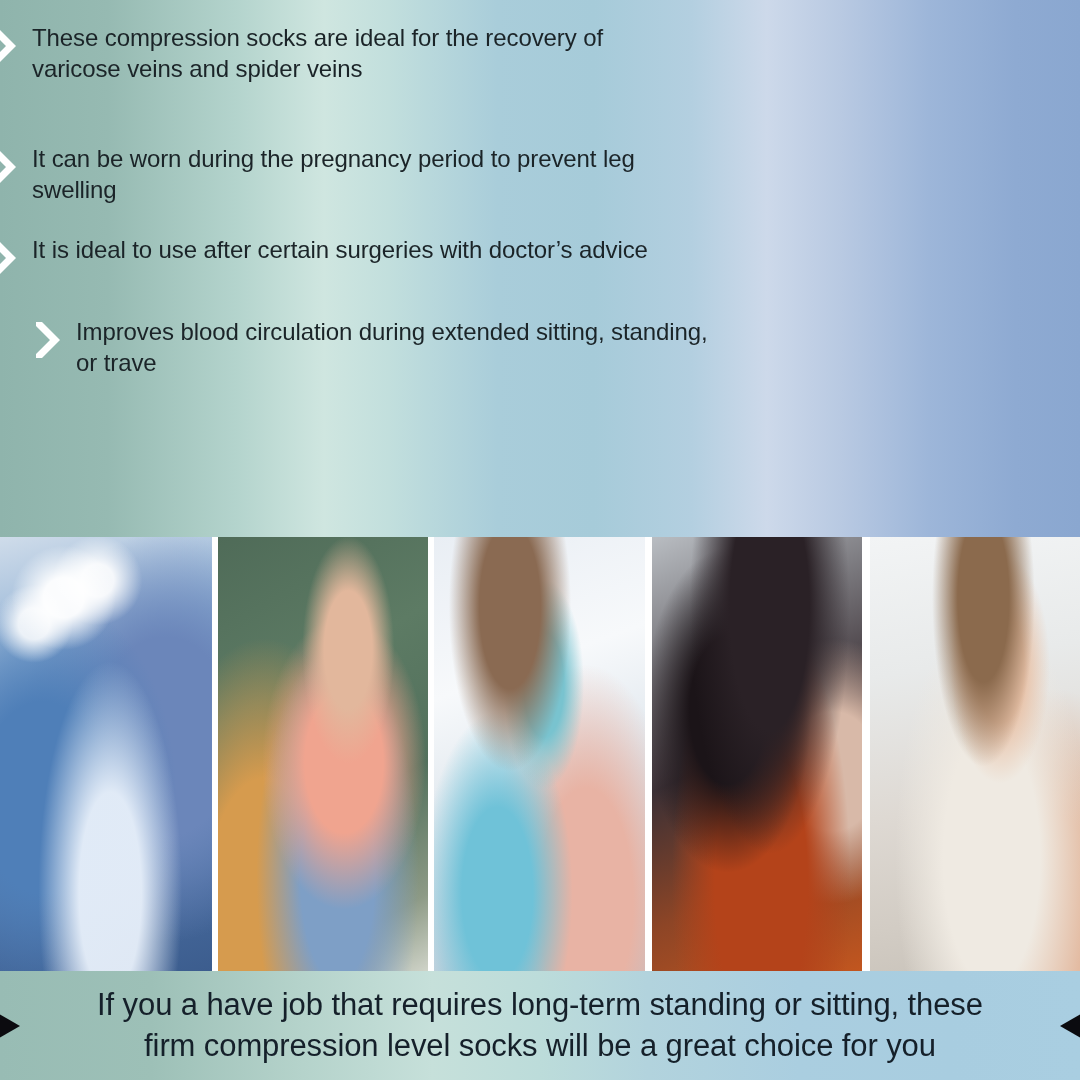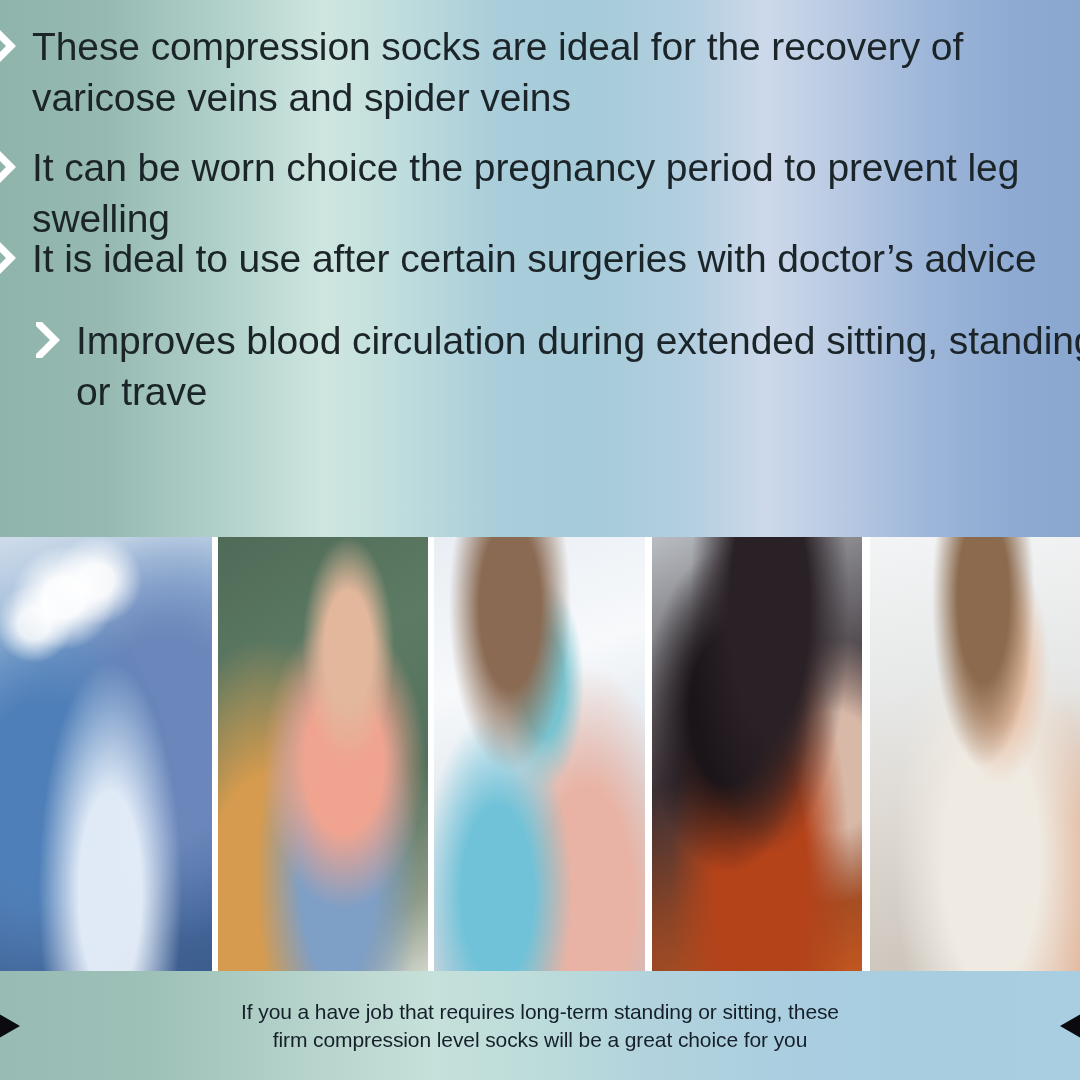--- a/index.html
+++ b/index.html
@@ -68,21 +68,21 @@
     height: 44px;
     margin-left: -8px;
     margin-top: 2px;
   }
   .chevron svg { display: block; }
 
   .bullet-text {
     flex: 1 1 auto;
     padding-left: 0px;
     color: #1b2428;
-    font-size: 39px;
+    font-size: 24px;
     line-height: 1.30;
     font-weight: 400;
     letter-spacing: -0.1px;
     font-family: "Liberation Sans", sans-serif;
     white-space: pre-line;
     text-rendering: optimizeLegibility;
   }
 
   
   .photo-strip {
@@ -134,21 +134,21 @@
         #a8cde0 88%,
         #a9cee1 100%);
     display: flex;
     align-items: center;
     justify-content: center;
   }
 
   .banner-text {
     text-align: center;
     color: #15202a;
-    font-size: 21px;
+    font-size: 31px;
     line-height: 1.30;
     letter-spacing: -0.1px;
     padding: 0 44px;
     white-space: pre-line;
     font-family: "Liberation Sans", sans-serif;
   }
 
   .banner-arrow {
     position: absolute;
     top: 50%;
@@ -175,21 +175,21 @@
           </div>
           <div class="bullet-text">These compression socks are ideal for the recovery of
 varicose veins and spider veins</div>
         </div>
         <div class="bullet" style="top: 143px;">
           <div class="chevron">
             <svg width="40" height="44" viewBox="0 0 40 44" aria-hidden="true">
               <path d="M-4 4 L14 22 L-4 40 L6 40 L24 22 L6 4 Z" fill="#ffffff"></path>
             </svg>
           </div>
-          <div class="bullet-text">It can be worn choice the pregnancy period to prevent leg
+          <div class="bullet-text">It can be worn during the pregnancy period to prevent leg
 swelling</div>
         </div>
         <div class="bullet" style="top: 234px;">
           <div class="chevron">
             <svg width="40" height="44" viewBox="0 0 40 44" aria-hidden="true">
               <path d="M-4 4 L14 22 L-4 40 L6 40 L24 22 L6 4 Z" fill="#ffffff"></path>
             </svg>
           </div>
           <div class="bullet-text">It is ideal to use after certain surgeries with doctor’s advice</div>
         </div>

